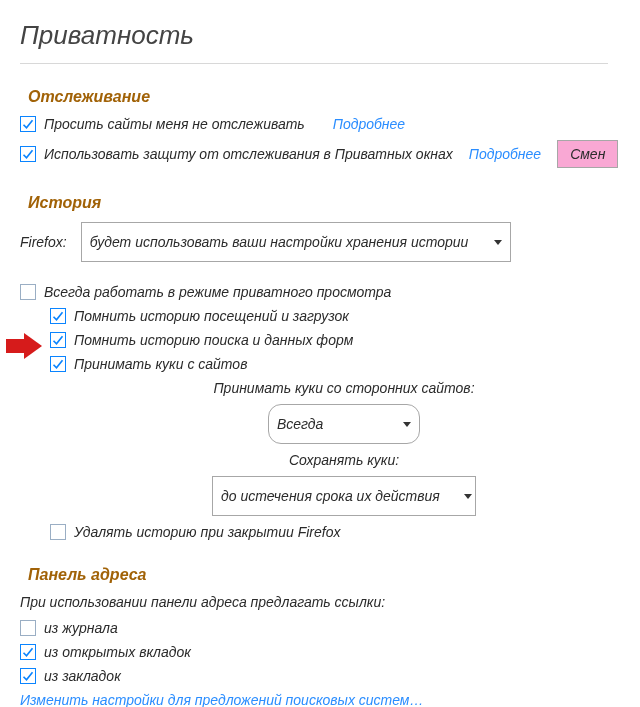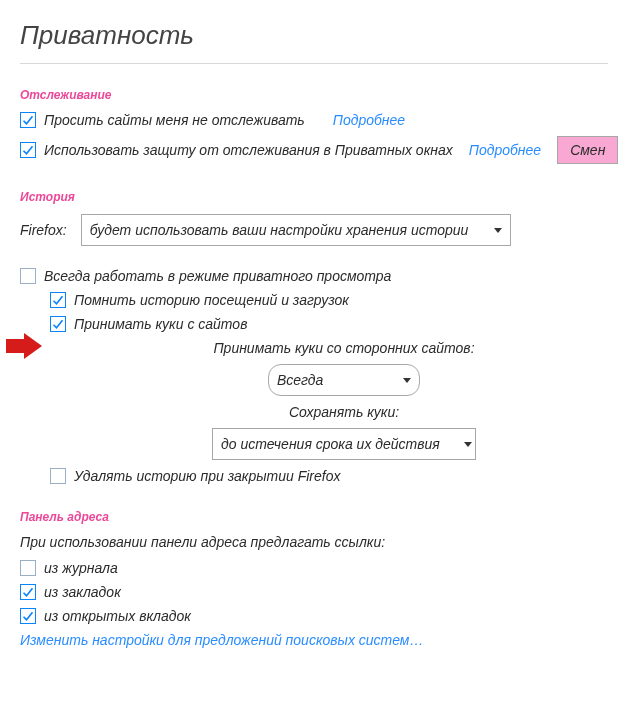--- a/index.html
+++ b/index.html
@@ -26,23 +26,23 @@
     color: #444;
     margin: 4px 0 12px 0;
   }
   hr.sep {
     border: none;
     border-top: 1px solid #d8d8d8;
     margin: 0 0 24px 0;
   }
   .section-heading {
     font-weight: 700;
-    font-size: 12px;
-    color: #ec4899;
-    margin: 0 0 10px 0;
+    font-size: 16px;
+    color: #a16207;
+    margin: 0 0 10px 8px;
   }
   .row {
     display: flex;
     align-items: center;
     margin-bottom: 8px;
     gap: 8px;
   }
   .row.indent-1 { margin-left: 30px; }
   .row.indent-2 { margin-left: 60px; flex-direction: column; }
   .cb {
@@ -74,21 +74,21 @@
     color: #2a8dff;
     cursor: pointer;
     white-space: nowrap;
   }
   .select {
     display: inline-flex;
     align-items: center;
     justify-content: space-between;
     border: 1px solid #a7a7a7;
     background: #fff;
-    height: 32px;
+    height: 40px;
     padding: 0 8px;
     box-sizing: border-box;
     white-space: nowrap;
     font-size: 14px;
   }
   .select .caret {
     margin-left: 12px;
   }
   .caret {
     width: 0; height: 0;
@@ -202,20 +202,28 @@
 
   <div class="row indent-1">
     <span class="cb checked">
       <svg viewBox="0 0 16 16">
           <polyline points="2,9 6,13 14,3" fill="none" stroke="#0a84ff" stroke-width="2.2"></polyline>
         </svg>
     </span>
     <span class="label-text">Помнить историю посещений и загрузок</span>
   </div>
 
+  <div class="row indent-1">
+    <span class="cb checked">
+      <svg viewBox="0 0 16 16">
+          <polyline points="2,9 6,13 14,3" fill="none" stroke="#0a84ff" stroke-width="2.2"></polyline>
+        </svg>
+    </span>
+    <span class="label-text">Помнить историю поиска и данных форм</span>
+  </div>
 
   <div class="row indent-1" id="accept-cookies-row">
     <span class="cb checked">
       <svg viewBox="0 0 16 16">
           <polyline points="2,9 6,13 14,3" fill="none" stroke="#0a84ff" stroke-width="2.2"></polyline>
         </svg>
     </span>
     <span class="label-text">Принимать куки с сайтов</span>
   </div>
 
@@ -255,29 +263,29 @@
     </span>
     <span class="label-text">из журнала</span>
   </div>
 
   <div class="row">
     <span class="cb checked">
       <svg viewBox="0 0 16 16">
           <polyline points="2,9 6,13 14,3" fill="none" stroke="#0a84ff" stroke-width="2.2"></polyline>
         </svg>
     </span>
+    <span class="label-text">из открытых вкладок</span>
+  </div>
+
+  <div class="row">
+    <span class="cb checked">
+      <svg viewBox="0 0 16 16">
+          <polyline points="2,9 6,13 14,3" fill="none" stroke="#0a84ff" stroke-width="2.2"></polyline>
+        </svg>
+    </span>
     <span class="label-text">из закладок</span>
-  </div>
-
-  <div class="row">
-    <span class="cb checked">
-      <svg viewBox="0 0 16 16">
-          <polyline points="2,9 6,13 14,3" fill="none" stroke="#0a84ff" stroke-width="2.2"></polyline>
-        </svg>
-    </span>
-    <span class="label-text">из открытых вкладок</span>
   </div>
 
   <div class="row" style="margin-top:4px">
     <span class="link">Изменить настройки для предложений поисковых систем…</span>
   </div>
 
 </div>
 
 </body></html>

